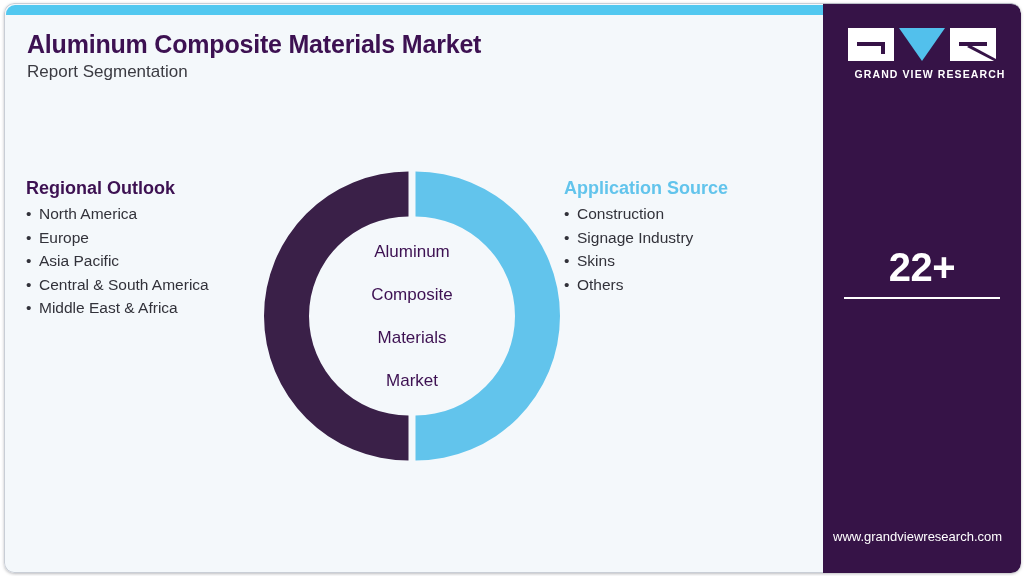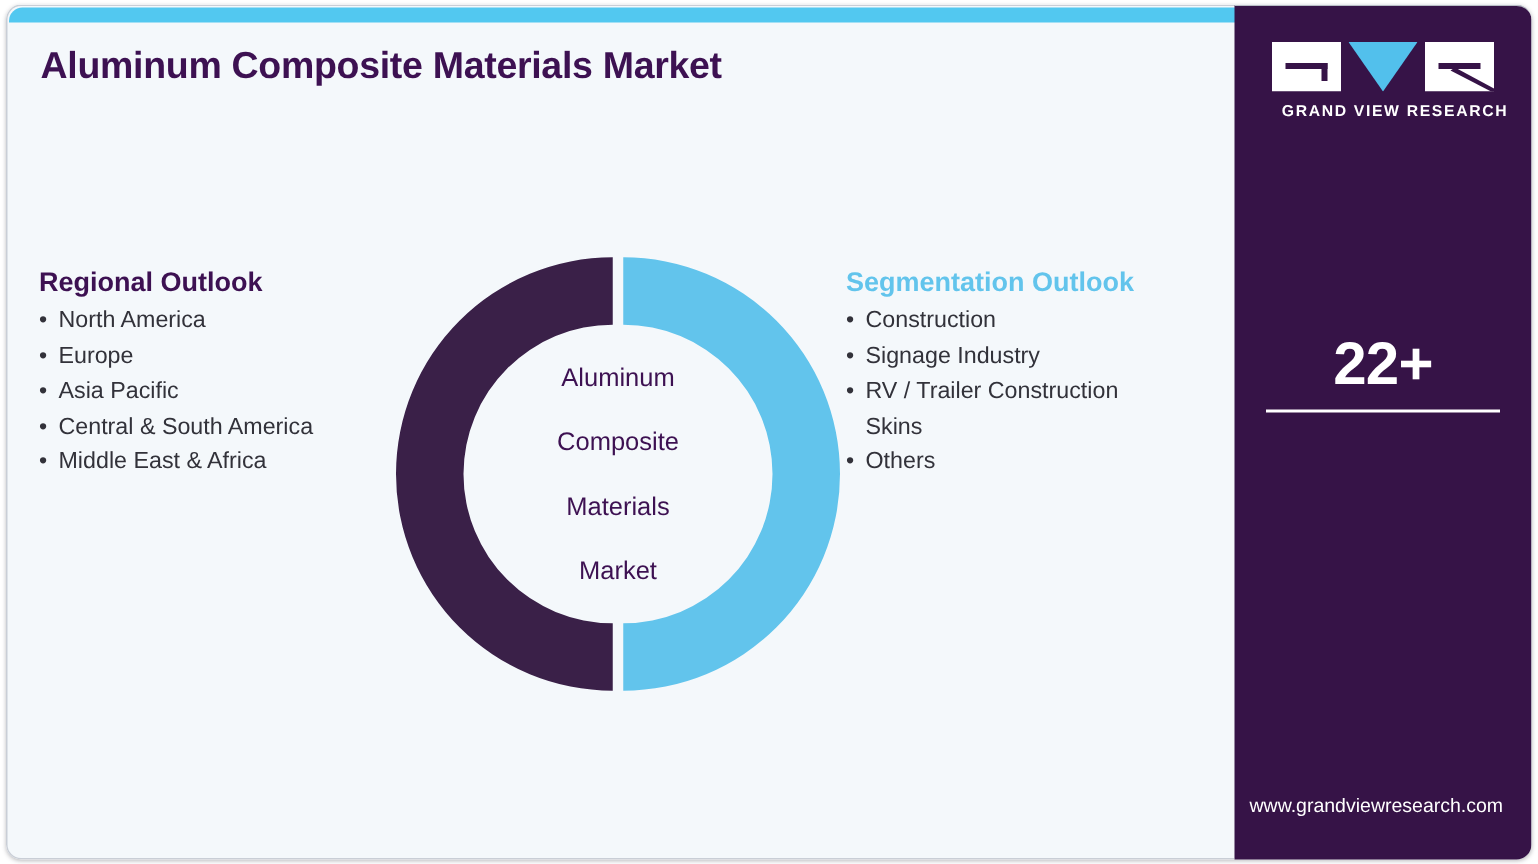--- a/index.html
+++ b/index.html
@@ -175,21 +175,21 @@
     font-size: 10.5px;
     font-weight: bold;
     letter-spacing: 1.1px;
     color: #ffffff;
     margin-left: 16px;
   }
 
   .stat {
     position: absolute;
     left: 0;
-    top: 216px;
+    top: 240px;
     width: 198px;
     text-align: center;
   }
   .stat-number {
     font-size: 40px;
     font-weight: bold;
     color: #ffffff;
     line-height: 46px;
     letter-spacing: -0.5px;
   }
@@ -228,20 +228,21 @@
 </head>
 <body>
 
 <div class="infographic">
 
   <div class="main-panel">
 
     <div class="accent-bar"></div>
 
     <div class="title">Aluminum Composite Materials Market</div>
+    <div class="subtitle">Report Segmentation</div>
 
     <div class="outlook left">
       <div class="outlook-head">Regional Outlook</div>
       <ul>
         <li>
           <span class="bullet">•</span>
           <span>North America</span>
         </li>
         <li>
           <span class="bullet">•</span>
@@ -279,33 +280,32 @@
       </svg>
       <div class="donut-center">
         <span>Aluminum</span>
         <span>Composite</span>
         <span>Materials</span>
         <span>Market</span>
       </div>
     </div>
 
     <div class="outlook right">
-      <div class="outlook-head">Segmentation Outlook</div>
+      <div class="outlook-head">Application Source</div>
       <ul>
         <li>
           <span class="bullet">•</span>
           <span>Construction</span>
         </li>
         <li>
           <span class="bullet">•</span>
           <span>Signage Industry</span>
         </li>
         <li>
           <span class="bullet">•</span>
-          <span>RV / Trailer Construction</span>
           <span class="wrap2">Skins</span>
         </li>
         <li>
           <span class="bullet">•</span>
           <span>Others</span>
         </li>
       </ul>
     </div>
 
   </div>

